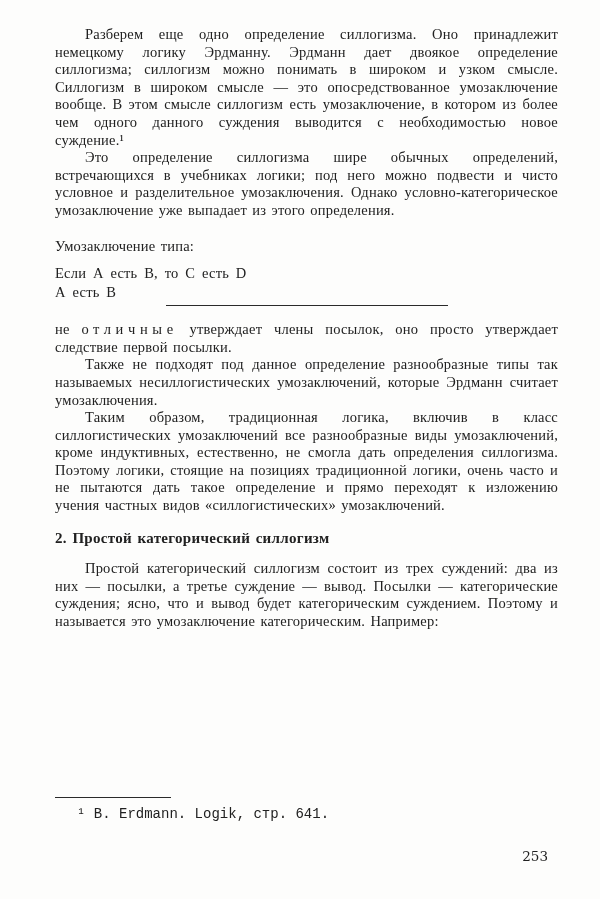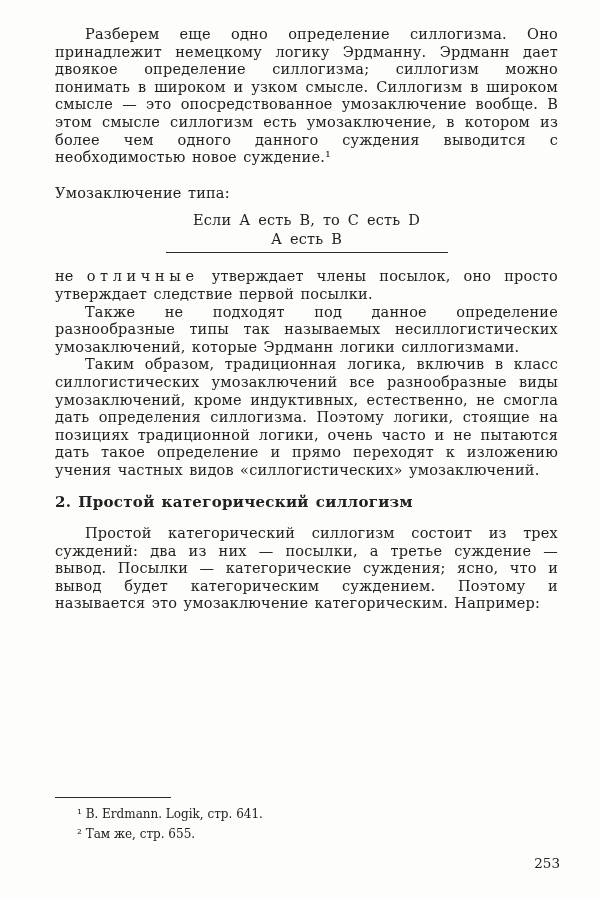--- a/index.html
+++ b/index.html
@@ -18,27 +18,27 @@
   .text-block {
     position: absolute;
     top: 0; left: 55px;
     width: 503px;
     padding-top: 26px;
     font-size: 14.5px;
     line-height: 17.6px;
     text-align: justify;
     letter-spacing: 0.2px;
     word-spacing: 1.5px;
+    font-family: Liberation Serif, serif;
   }
   p.body-par { text-indent: 30px; }
   p.no-indent { text-indent: 0; }
   .lead-in { margin-top: 18px; text-indent: 0; }
   .formula {
     margin: 9px 0 15px 0;
-    text-align: center;
     word-spacing: 3px;
   }
   .formula-line { line-height: 19px; }
   .formula-rule {
     width: 282px;
     height: 0;
     border-top: 1.6px solid #2a2a2a;
     margin: 3px auto 3px auto;
   }
   .spaced-word { letter-spacing: 0.32em; }
@@ -47,71 +47,71 @@
     font-weight: bold;
     font-size: 15px;
     text-indent: 0;
     letter-spacing: 0.3px;
   }
   .footnote-area {
     position: absolute;
     left: 55px;
     top: 797px;
     width: 503px;
-    font-size: 12px;
+    font-size: 14px;
     line-height: 20px;
+    font-family: Liberation Mono, monospace;
   }
   .footnote-separator {
     width: 116px;
     height: 0;
     border-top: 1.6px solid #2a2a2a;
     margin-bottom: 6px;
   }
   .footnote { padding-left: 22px; text-indent: 0; }
   .page-number {
     position: absolute;
     top: 848px;
-    right: 40px;
+    right: 52px;
     font-size: 13.5px;
     color: #212121;
-    margin-top: 7px;
   }
 </style>
 </head>
 <body>
 
 <div class="page">
 
   <div class="text-block">
 
     <p class="body-par">Разберем еще одно определение силлогизма. Оно принадлежит немецкому логику Эрдманну. Эрдманн дает двоякое определение силлогизма; силлогизм можно понимать в широком и узком смысле. Силлогизм в широком смысле — это опосредствованное умозаключение вообще. В этом смысле силлогизм есть умозаключение, в котором из более чем одного данного суждения выводится с необходимостью новое суждение.¹</p>
 
 
+    <p class="body-par">Это определение силлогизма шире обычных определений, встречающихся в учебниках логики; под него можно подвести и чисто условное и разделительное умозаключения. Однако условно-категорическое умозаключение уже выпадает из этого определения.</p>
 
     <p class="lead-in">Умозаключение типа:</p>
 
     <div class="formula">
       <div class="formula-line">Если А есть В, то С есть D</div>
       <div class="formula-line">А есть В</div>
       <div class="formula-rule"></div>
     </div>
 
     <p class="no-indent"><span>не </span><span class="spaced-word">отличные</span><span> утверждает члены посылок, оно просто утверждает следствие первой посылки.</span></p>
 
-    <p class="body-par">Также не подходят под данное определение разнообразные типы так называемых несиллогистических умозаключений, которые Эрдманн логики силлогизмами.</p>
+    <p class="body-par">Также не подходят под данное определение разнообразные типы так называемых несиллогистических умозаключений, которые Эрдманн считает умозаключения.</p>
 
     <p class="body-par">Таким образом, традиционная логика, включив в класс силлогистических умозаключений все разнообразные виды умозаключений, кроме индуктивных, естественно, не смогла дать определения силлогизма. Поэтому логики, стоящие на позициях традиционной логики, очень часто и не пытаются дать такое определение и прямо переходят к изложению учения частных видов «силлогистических» умозаключений.</p>
 
     <h2 class="section-heading">2. Простой категорический силлогизм</h2>
 
     <p class="body-par">Простой категорический силлогизм состоит из трех суждений: два из них — посылки, а третье суждение — вывод. Посылки — категорические суждения; ясно, что и вывод будет категорическим суждением. Поэтому и называется это умозаключение категорическим. Например:</p>
 
   </div>
 
   <div class="footnote-area">
     <div class="footnote-separator"></div>
     <p class="footnote">¹ B. Erdmann. Logik, стр. 641.</p>
-    <p class="footnote">² Там же, стр. 655.</p>
   </div>
 
   <div class="page-number">253</div>
 
 </div>
 
 </body></html>

